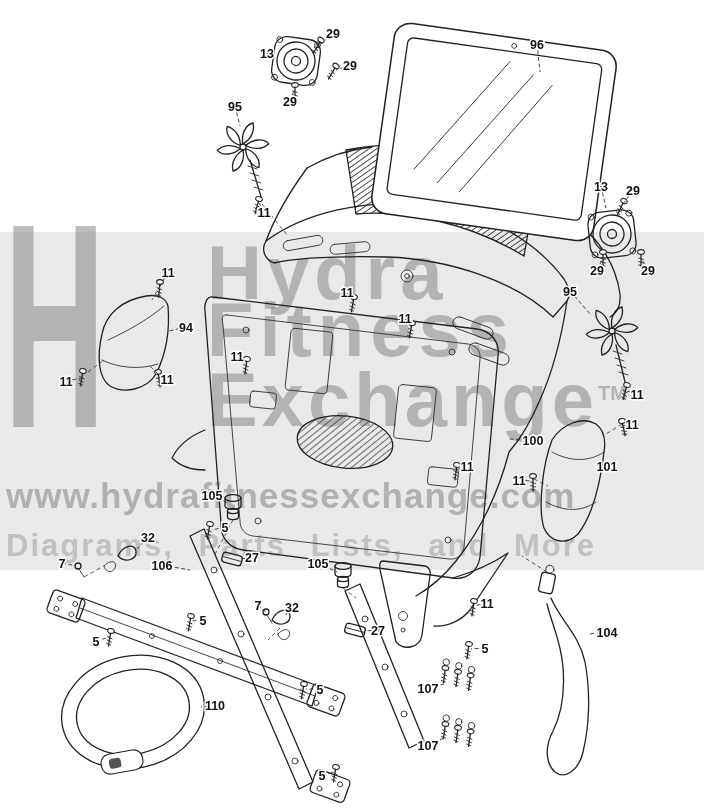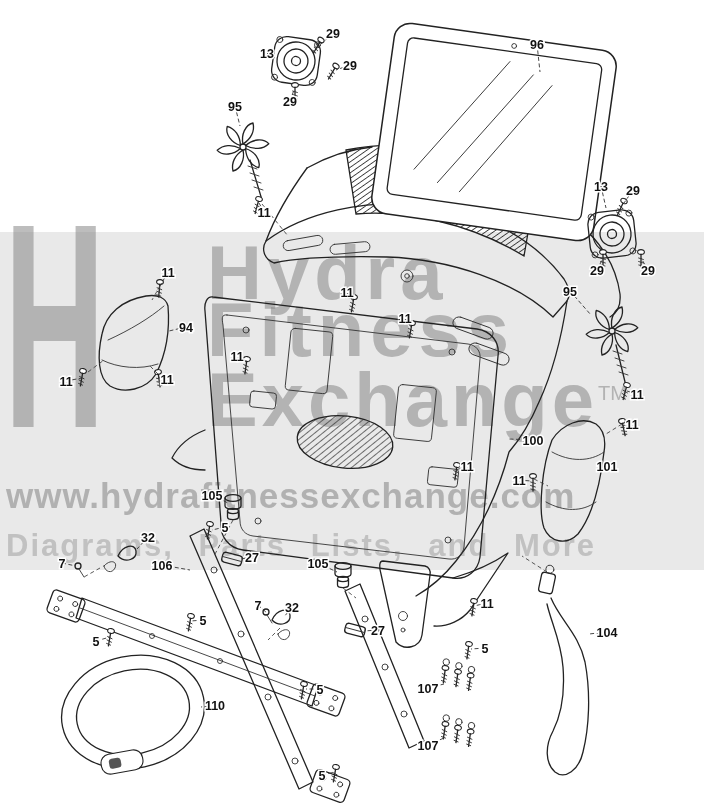--- a/index.html
+++ b/index.html
@@ -7,21 +7,21 @@
          font-family:"Liberation Sans",sans-serif;}
   
   .watermark{position:absolute;inset:0;z-index:1;pointer-events:none;}
   .wm-band{position:absolute;left:0;top:232px;width:704px;height:338px;background:rgba(182,182,182,.30);}
   .wm-logo{position:absolute;left:4px;top:180px;font-size:292px;line-height:1;font-weight:700;
            color:rgba(135,135,135,.55);transform:scaleX(.48);transform-origin:left top;}
   .wm-word{position:absolute;left:207px;line-height:1;font-weight:700;color:rgba(125,125,125,.50);}
   .wm-w1{top:235px;font-size:76px;letter-spacing:5px;}
   .wm-w2{top:292px;font-size:76px;letter-spacing:6px;}
   .wm-w3{top:362px;font-size:76px;letter-spacing:4px;}
-  .tm{font-size:20px;font-weight:400;vertical-align:super;letter-spacing:0;margin-top:40px;}
+  .tm{font-size:20px;font-weight:700;vertical-align:super;letter-spacing:0;margin-top:40px;}
   .wm-url{position:absolute;left:6px;top:476px;font-size:35px;font-weight:700;letter-spacing:1px;
           color:rgba(140,140,140,.60);}
   .wm-tag{position:absolute;left:6px;top:528px;font-size:31px;font-weight:700;letter-spacing:2px;
           word-spacing:14px;color:rgba(160,160,160,.55);}
   
   svg.diagram{position:absolute;inset:0;z-index:2;}
   .ln{fill:none;stroke:#222;stroke-width:1.3;stroke-linecap:round;stroke-linejoin:round;}
   .lnt{fill:none;stroke:#333;stroke-width:.9;stroke-linecap:round;stroke-linejoin:round;}
   .lnf{fill:#fff;stroke:#222;stroke-width:1.1;}
   .white{fill:#fff;stroke:#222;stroke-width:1.5;}

